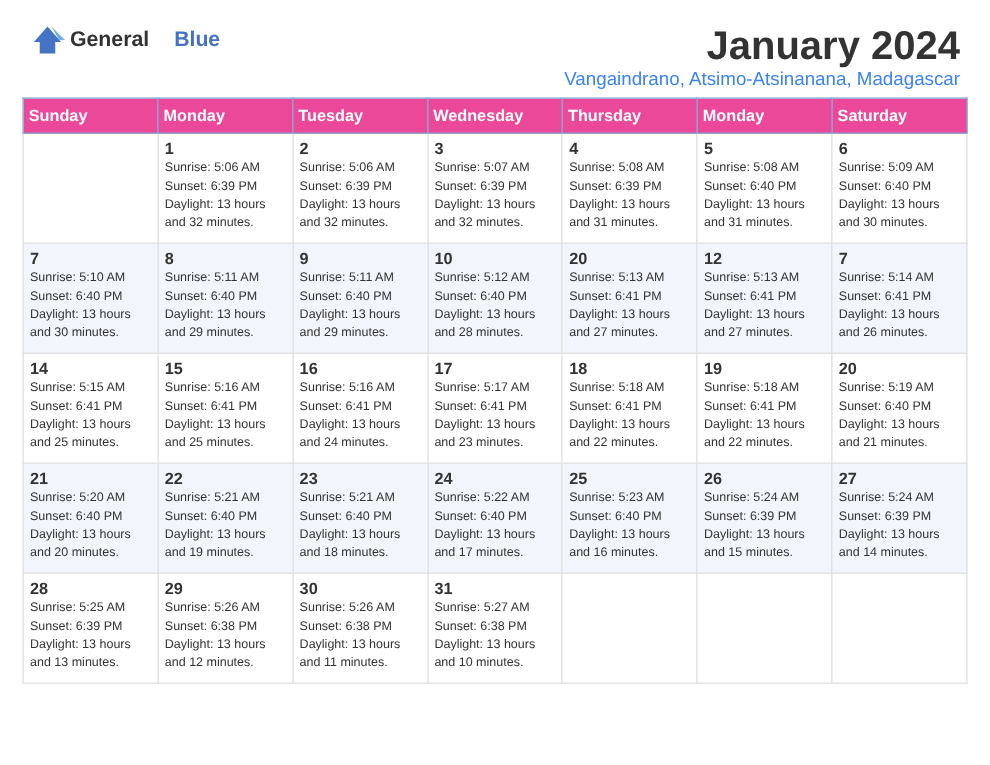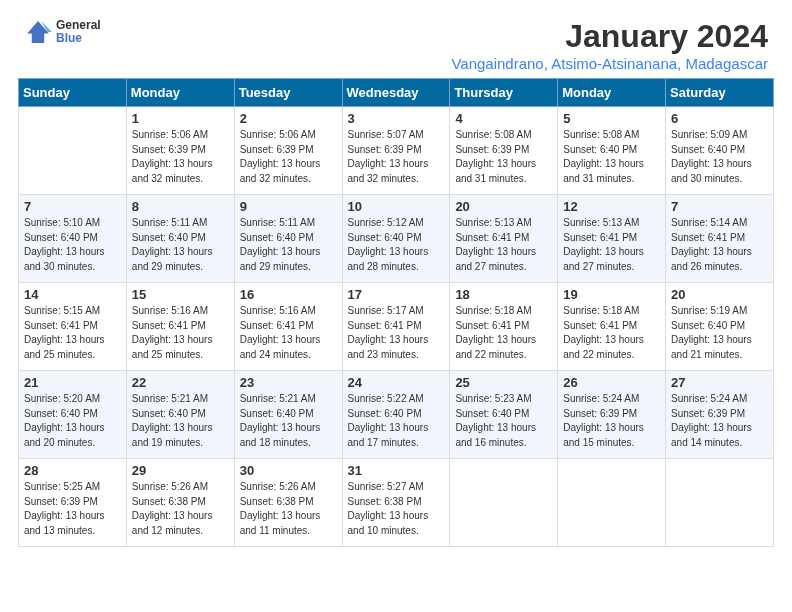--- a/index.html
+++ b/index.html
@@ -15,25 +15,26 @@
       padding: 18px 24px 6px 24px;
       justify-content: space-between;
     }
     .logo {
       display: flex;
       align-items: center;
       gap: 0;
     }
     .logo-text {
       display: flex;
-      flex-direction: column;
-      font-size: 12px;
+      flex-direction: row;
+      font-size: 17px;
       font-weight: bold;
       line-height: 1.1;
       color: #333;
+      gap: 20px;
     }
     .logo-text span:first-child { color: #333; }
     .logo-icon {
       width: 28px;
       height: 28px;
       margin-right: 4px;
     }
     .title-block {
       text-align: right;
     }
@@ -49,21 +50,21 @@
     }
     .calendar-container {
       padding: 0 18px 14px 18px;
     }
     table {
       width: 100%;
       border-collapse: collapse;
       table-layout: fixed;
     }
     thead th {
-      background-color: #0369a1;
+      background-color: #ec4899;
       color: #fff;
       font-size: 13px;
       font-weight: bold;
       padding: 6px 4px;
       text-align: left;
       border: 1px solid #7aa3d4;
     }
     tbody tr {
       border-bottom: 1px solid #ccc;
     }

